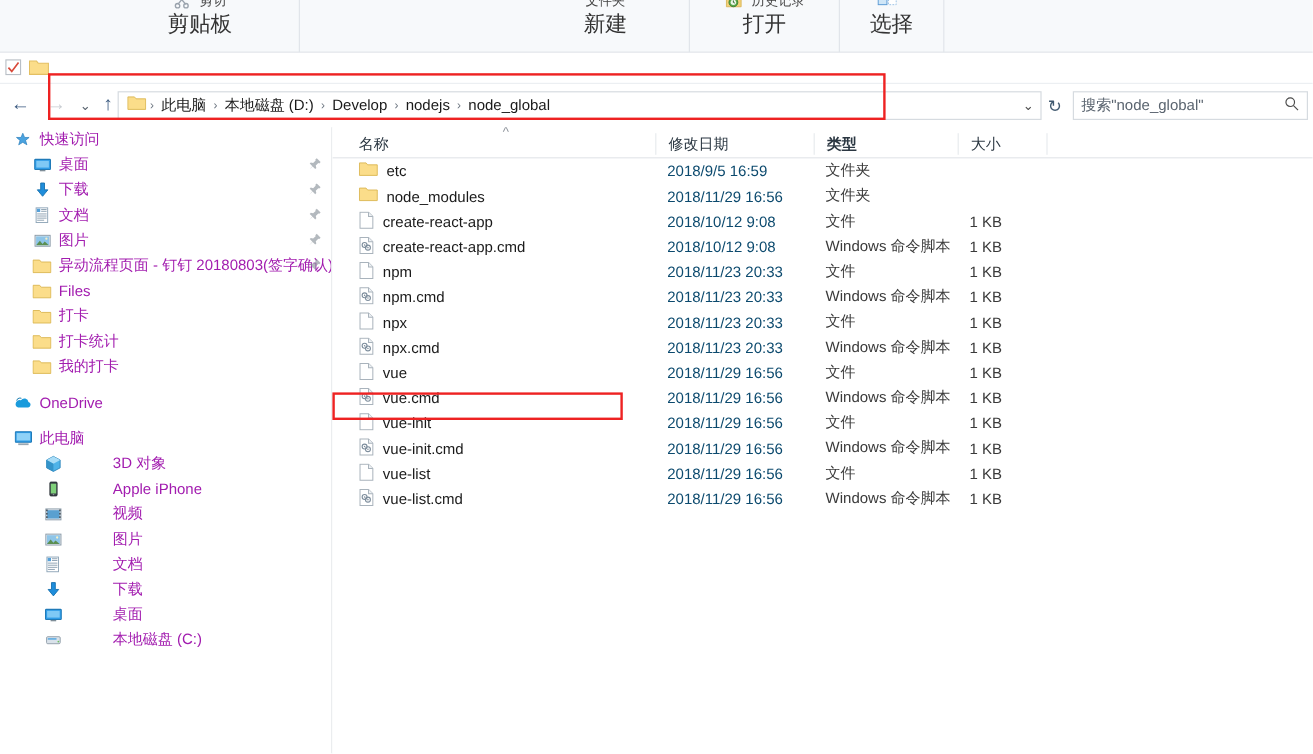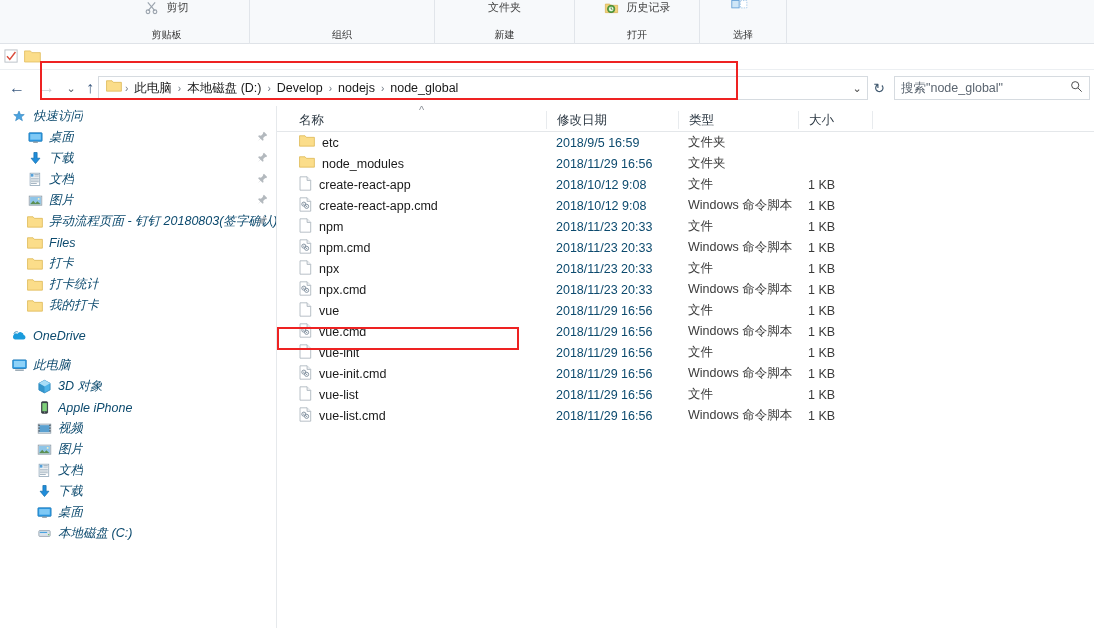--- a/index.html
+++ b/index.html
@@ -28,21 +28,21 @@
     flex: 1; width: 100%;
     display: flex; align-items: flex-start; justify-content: center;
     padding-top: 0;
   }
   .rg-item {
     display: flex; align-items: center; gap: 8px;
     font-size: 11px; color: #444; white-space: nowrap;
     padding: 0 4px;
   }
   .rg-label {
-    font-size: 10px; color: #333; padding-bottom: 2px; white-space: nowrap;
+    font-size: 18px; color: #333; padding-bottom: 12px; white-space: nowrap;
   }
 
   
   .ico-scissors { width: 14px; height: 14px; display:inline-block; }
   .ico-history { width: 15px; height: 14px; display:inline-block; }
   .ico-selectbox { width: 16px; height: 12px; display:inline-block; }
 
   
   .qat {
     position: absolute; left: 0; top: 44px; width: 1094px; height: 26px;
@@ -96,34 +96,34 @@
   .search-ico { font-size: 13px; color: #444; }
 
   
   .sidebar {
     position: absolute; left: 0; top: 106px; width: 277px; height: 522px;
     background: #ffffff; overflow: hidden;
     border-right: 1px solid #e6e9ec;
   }
   .tree-item {
     position: relative; height: 21px; display: flex; align-items: center;
-    font-size: 12.5px; color: #0c4a6e; white-space: nowrap; font-style: italic;
+    font-size: 12.5px; color: #a21caf; white-space: nowrap;
   }
   .tree-item .ti-ico {
     width: 16px; height: 16px; margin-right: 6px; flex: 0 0 16px;
     display: flex; align-items: center; justify-content: center;
   }
   .tree-item .ti-label { overflow: hidden; text-overflow: clip; }
   .pin {
     position: absolute; right: 8px; top: 4px; width: 11px; height: 12px;
     opacity: .65;
   }
   .lvl0 { padding-left: 11px; }
   .lvl1 { padding-left: 27px; }
-  .lvl2 { padding-left: 36px; }
+  .lvl2 { padding-left: 36px; gap: 36px; }
   .gap { height: 9px; }
 
   
   .filelist {
     position: absolute; left: 277px; top: 106px; width: 817px; height: 522px;
     background: #fff; overflow: hidden;
   }
   .col-head {
     position: relative; height: 26px; display: flex; align-items: center;
     border-bottom: 1px solid #e4e7ea; background: #fff;
@@ -171,24 +171,20 @@
               <line x1="3.6" y1="11" x2="11.6" y2="1.6" stroke="#9aa3ad" stroke-width="1.3"></line>
               <line x1="11.2" y1="11" x2="3.2" y2="1.6" stroke="#9aa3ad" stroke-width="1.3"></line>
             </svg>
           </span>
           <span>剪切</span>
         </div>
       </div>
       <div class="rg-label">剪贴板</div>
     </div>
 
-    <div class="ribbon-group" style="left:250px; width:185px;">
-      <div class="rg-items"></div>
-      <div class="rg-label">组织</div>
-    </div>
 
     <div class="ribbon-group" style="left:435px; width:140px;">
       <div class="rg-items">
         <div class="rg-item" style="padding-top:0;">
           <span>文件夹</span>
         </div>
       </div>
       <div class="rg-label">新建</div>
     </div>
 
@@ -500,21 +496,21 @@
           <span class="ti-label">本地磁盘 (C:)</span>
         </div>
       </div>
   </div>
 
   <div class="filelist">
     <div class="col-head">
       <div class="sort-caret">^</div>
       <div class="ch" style="left:12px; border-left:none; padding-left:10px;">名称</div>
       <div class="ch" style="left:269px;">修改日期</div>
-      <div class="ch" style="left:401px;">类型</div>
+      <div class="ch" style="left:401px;font-weight:bold;">类型</div>
       <div class="ch" style="left:521px;">大小</div>
       <div class="ch" style="left:595px; width:1px; padding:0;"></div>
     </div>
     <div id="rows">
         <div class="row">
           <div class="cell-name">
             <span class="ti-ico" style="margin: 0px;"><svg viewBox="0 0 18 15" width="16" height="14">
                 <path d="M0.6 1.6h6.2l1.5 1.8h9v9.9h-16.7z" fill="#fbdd8a" stroke="#ddb957" stroke-width="0.9"></path>
               </svg></span>
             <span>etc</span>

